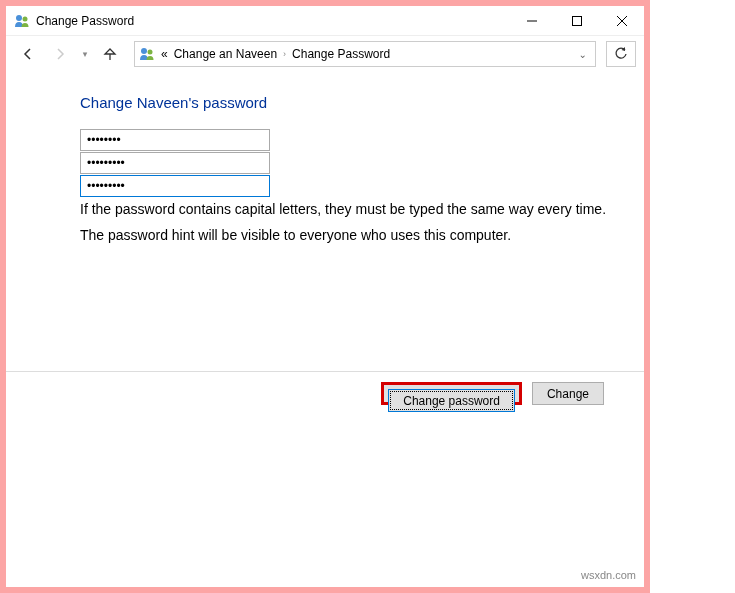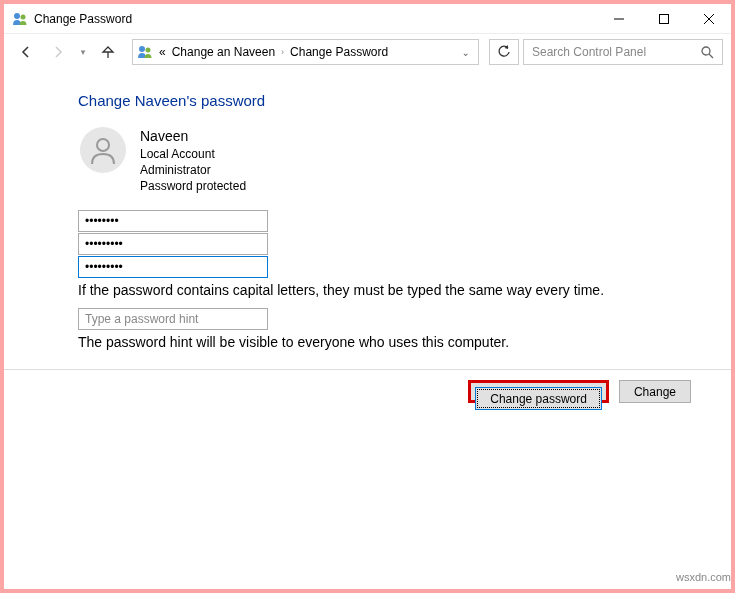--- a/index.html
+++ b/index.html
@@ -1,17 +1,17 @@
 <!DOCTYPE html>
 <html><head>
   <meta charset="utf-8">
   <style>
     * { box-sizing: border-box; margin: 0; padding: 0; }
     body { font-family: "Segoe UI", Tahoma, sans-serif; font-size: 12px; color: #000; background: #fff; }
-    .window { width: 735px; height: 593px; border: 4px solid #fca5a5; position: relative; background: #fff; }
+    .window { width: 650px; height: 593px; border: 6px solid #fca5a5; position: relative; background: #fff; }
     
     .titlebar { height: 30px; display: flex; align-items: center; padding-left: 8px; border-bottom: 1px solid #eee; }
     .titlebar .icon-wrap { width: 16px; height: 16px; margin-right: 6px; display: flex; align-items: center; justify-content: center; }
     .titlebar .title { font-size: 12px; }
     .win-controls { margin-left: auto; display: flex; }
     .win-btn { width: 45px; height: 29px; display: flex; align-items: center; justify-content: center; font-size: 11px; background: transparent; border: none; cursor: pointer; }
 
     .navbar { height: 36px; display: flex; align-items: center; padding: 0 8px; gap: 4px; }
     .nav-arrow { width: 28px; height: 28px; display: flex; align-items: center; justify-content: center; color: #555; background: transparent; border: none; cursor: pointer; font-size: 16px; }
     .nav-arrow.disabled { color: #bbb; cursor: default; }
@@ -35,21 +35,21 @@
     .note { font-size: 14px; margin: 4px 0 10px 0; }
     .hint-input { width: 190px; height: 22px; border: 1px solid #aaa; padding: 0 6px; font-size: 12px; }
     .hint-input::placeholder { color: #888; }
 
     .footer-sep { position: absolute; top: 365px; left: 0; right: 0; border-top: 1px solid #ddd; }
     .button-row { position: absolute; top: 376px; right: 40px; display: flex; gap: 10px; align-items: center; }
     .btn { height: 23px; border: 1px solid #adadad; background: #e1e1e1; font-size: 12px; padding: 0 14px; cursor: pointer; font-family: inherit; }
     .btn.primary-wrap { padding: 4px; border: 3px solid #d40000; }
     .btn.primary-wrap .btn { border: 1px solid #0078d7; outline: 1px dotted #000; outline-offset: -3px; }
 
-    .watermark { position: absolute; bottom: 6px; right: 0; font-size: 11px; color: #888; }
+    .watermark { position: absolute; bottom: 6px; right: 8px; font-size: 11px; color: #888; }
 
     svg { display: block; }
   </style>
 </head>
 <body>
 
 <div class="window">
 
   <div class="titlebar">
     <span class="icon-wrap">
@@ -115,54 +115,30 @@
       <span class="addr-drop">⌄</span>
     </div>
 
     <button class="refresh-btn">
       <svg width="14" height="14" viewBox="0 0 14 14">
           <path d="M11 3 A5 5 0 1 0 12 7" fill="none" stroke="#333" stroke-width="1.3"></path>
           <path d="M11 0 L11 4 L7.5 3 Z" fill="#333"></path>
         </svg>
     </button>
 
-    <div class="search-box">
-      <span>Search Control Panel</span>
-      <span class="s-icon">
-        <svg width="13" height="13" viewBox="0 0 13 13">
-            <circle cx="5" cy="5" r="4" fill="none" stroke="#666" stroke-width="1.3"></circle>
-            <line x1="8" y1="8" x2="12" y2="12" stroke="#666" stroke-width="1.3"></line>
-          </svg>
-      </span>
-    </div>
   </div>
 
   <div class="content">
     <div class="heading">Change Naveen's password</div>
 
-    <div class="user-block">
-      <div class="avatar">
-        <svg width="30" height="30" viewBox="0 0 30 30">
-          <circle cx="15" cy="10" r="6" fill="none" stroke="#999" stroke-width="2"></circle>
-          <path d="M4 29 Q4 19 15 19 Q26 19 26 29" fill="none" stroke="#999" stroke-width="2"></path>
-        </svg>
-      </div>
-      <div class="user-info">
-        <div class="user-name">Naveen</div>
-        <div>Local Account</div>
-        <div>Administrator</div>
-        <div>Password protected</div>
-      </div>
-    </div>
 
     <input type="text" class="pw-input" value="••••••••" style="">
     <input type="text" class="pw-input" value="•••••••••" style="">
     <input type="text" class="pw-input active" value="•••••••••" style="">
     <div class="note">If the password contains capital letters, they must be typed the same way every time.</div>
-    <input type="text" class="hint-input" placeholder="Type a password hint" style="">
     <div class="note">The password hint will be visible to everyone who uses this computer.</div>
   </div>
 
   <div class="footer-sep"></div>
 
   <div class="button-row">
     <span class="btn primary-wrap">
       <button class="btn">Change password</button>
     </span>
     <button class="btn">Change</button>

